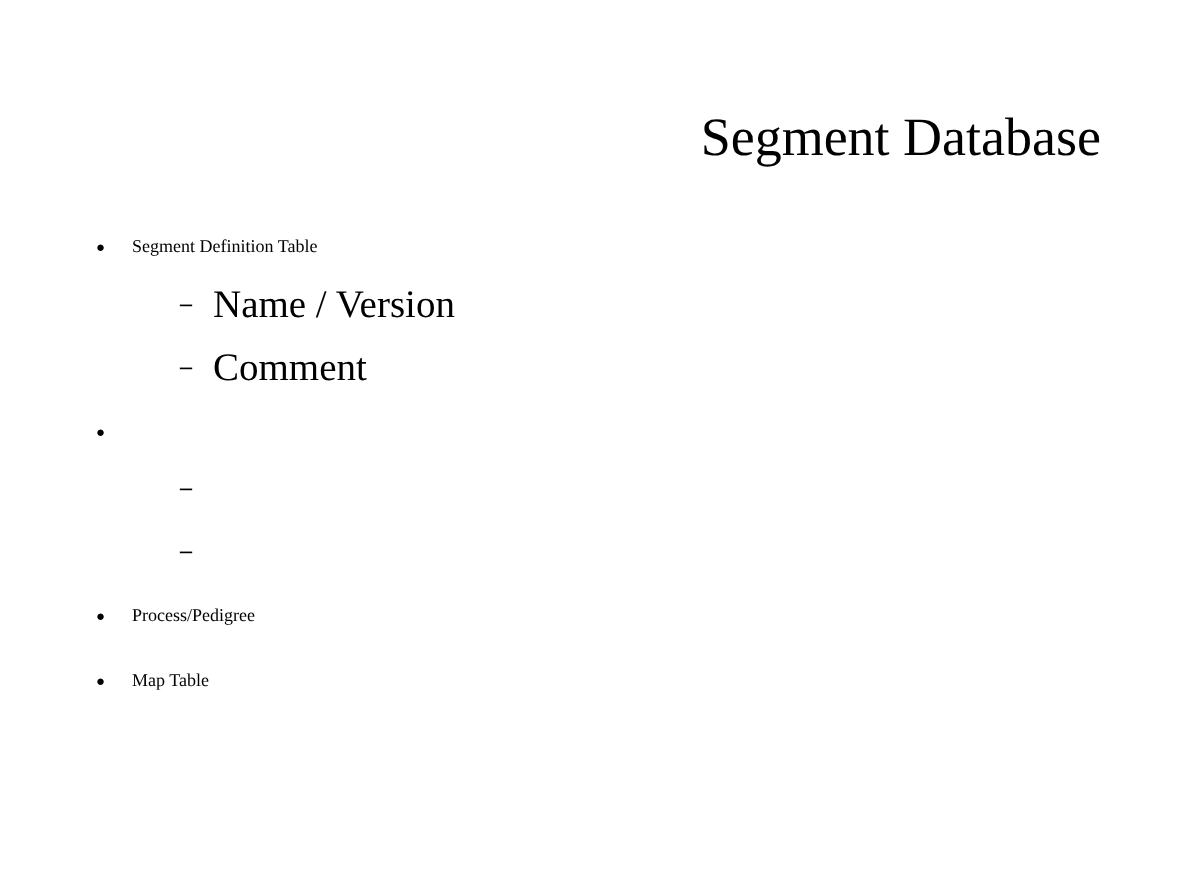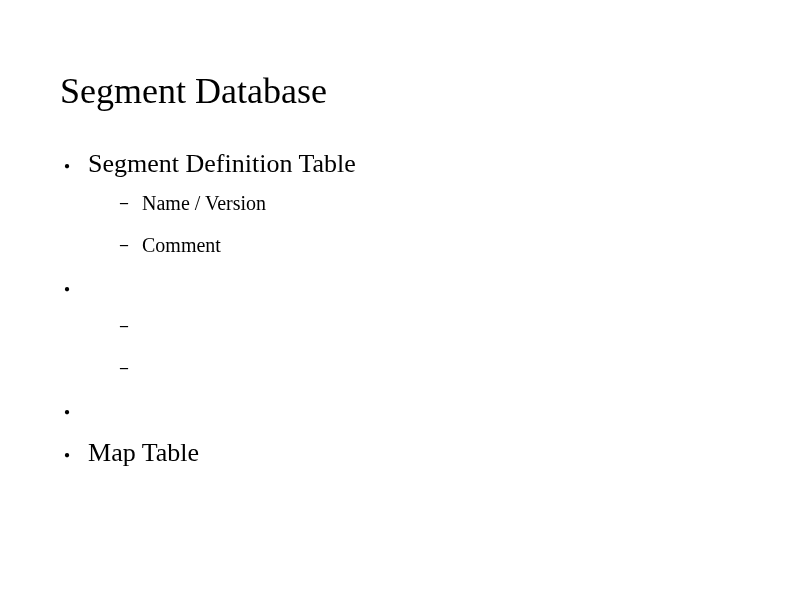--- a/index.html
+++ b/index.html
@@ -10,21 +10,21 @@
     body {
       width: 794px;
       height: 595px;
       background: #ffffff;
       font-family: Georgia, 'Times New Roman', Times, serif;
       color: #000000;
       padding: 70px 60px 40px 60px;
     }
     .title {
       font-size: 36px;
-      text-align: left;
+      text-align: right;
       font-weight: normal;
       margin-bottom: 40px;
     }
     .bullet-list {
       list-style: none;
     }
     .bullet-item {
       display: flex;
       align-items: flex-start;
       margin-bottom: 18px;
@@ -33,41 +33,41 @@
       margin-bottom: 14px;
     }
     .bullet-dot {
       font-size: 10px;
       line-height: 22px;
       margin-right: 18px;
       margin-left: 4px;
       margin-top: 3px;
     }
     .bullet-text {
-      font-size: 26px;
+      font-size: 12px;
       line-height: 24px;
     }
     .sub-list {
       list-style: none;
       margin-left: 60px;
       margin-bottom: 18px;
     }
     .sub-item {
       display: flex;
       align-items: flex-start;
       margin-bottom: 18px;
     }
     .sub-dash {
       font-size: 16px;
       font-weight: bold;
       line-height: 24px;
       margin-right: 14px;
     }
     .sub-text {
-      font-size: 20px;
+      font-size: 26px;
       line-height: 24px;
     }
   </style>
 </head>
 <body>
 
 <h1 class="title">Segment Database</h1>
 
 <ul class="bullet-list">
   <li class="bullet-item with-sub">
@@ -92,19 +92,20 @@
     <li class="sub-item">
       <span class="sub-dash">–</span>
     </li>
     <li class="sub-item">
       <span class="sub-dash">–</span>
     </li>
   </ul>
 
   <li class="bullet-item">
     <span class="bullet-dot">●</span>
+    <span class="bullet-text">Process/Pedigree</span>
   </li>
 
   <li class="bullet-item">
     <span class="bullet-dot">●</span>
     <span class="bullet-text">Map Table</span>
   </li>
 </ul>
 
 </body></html>

